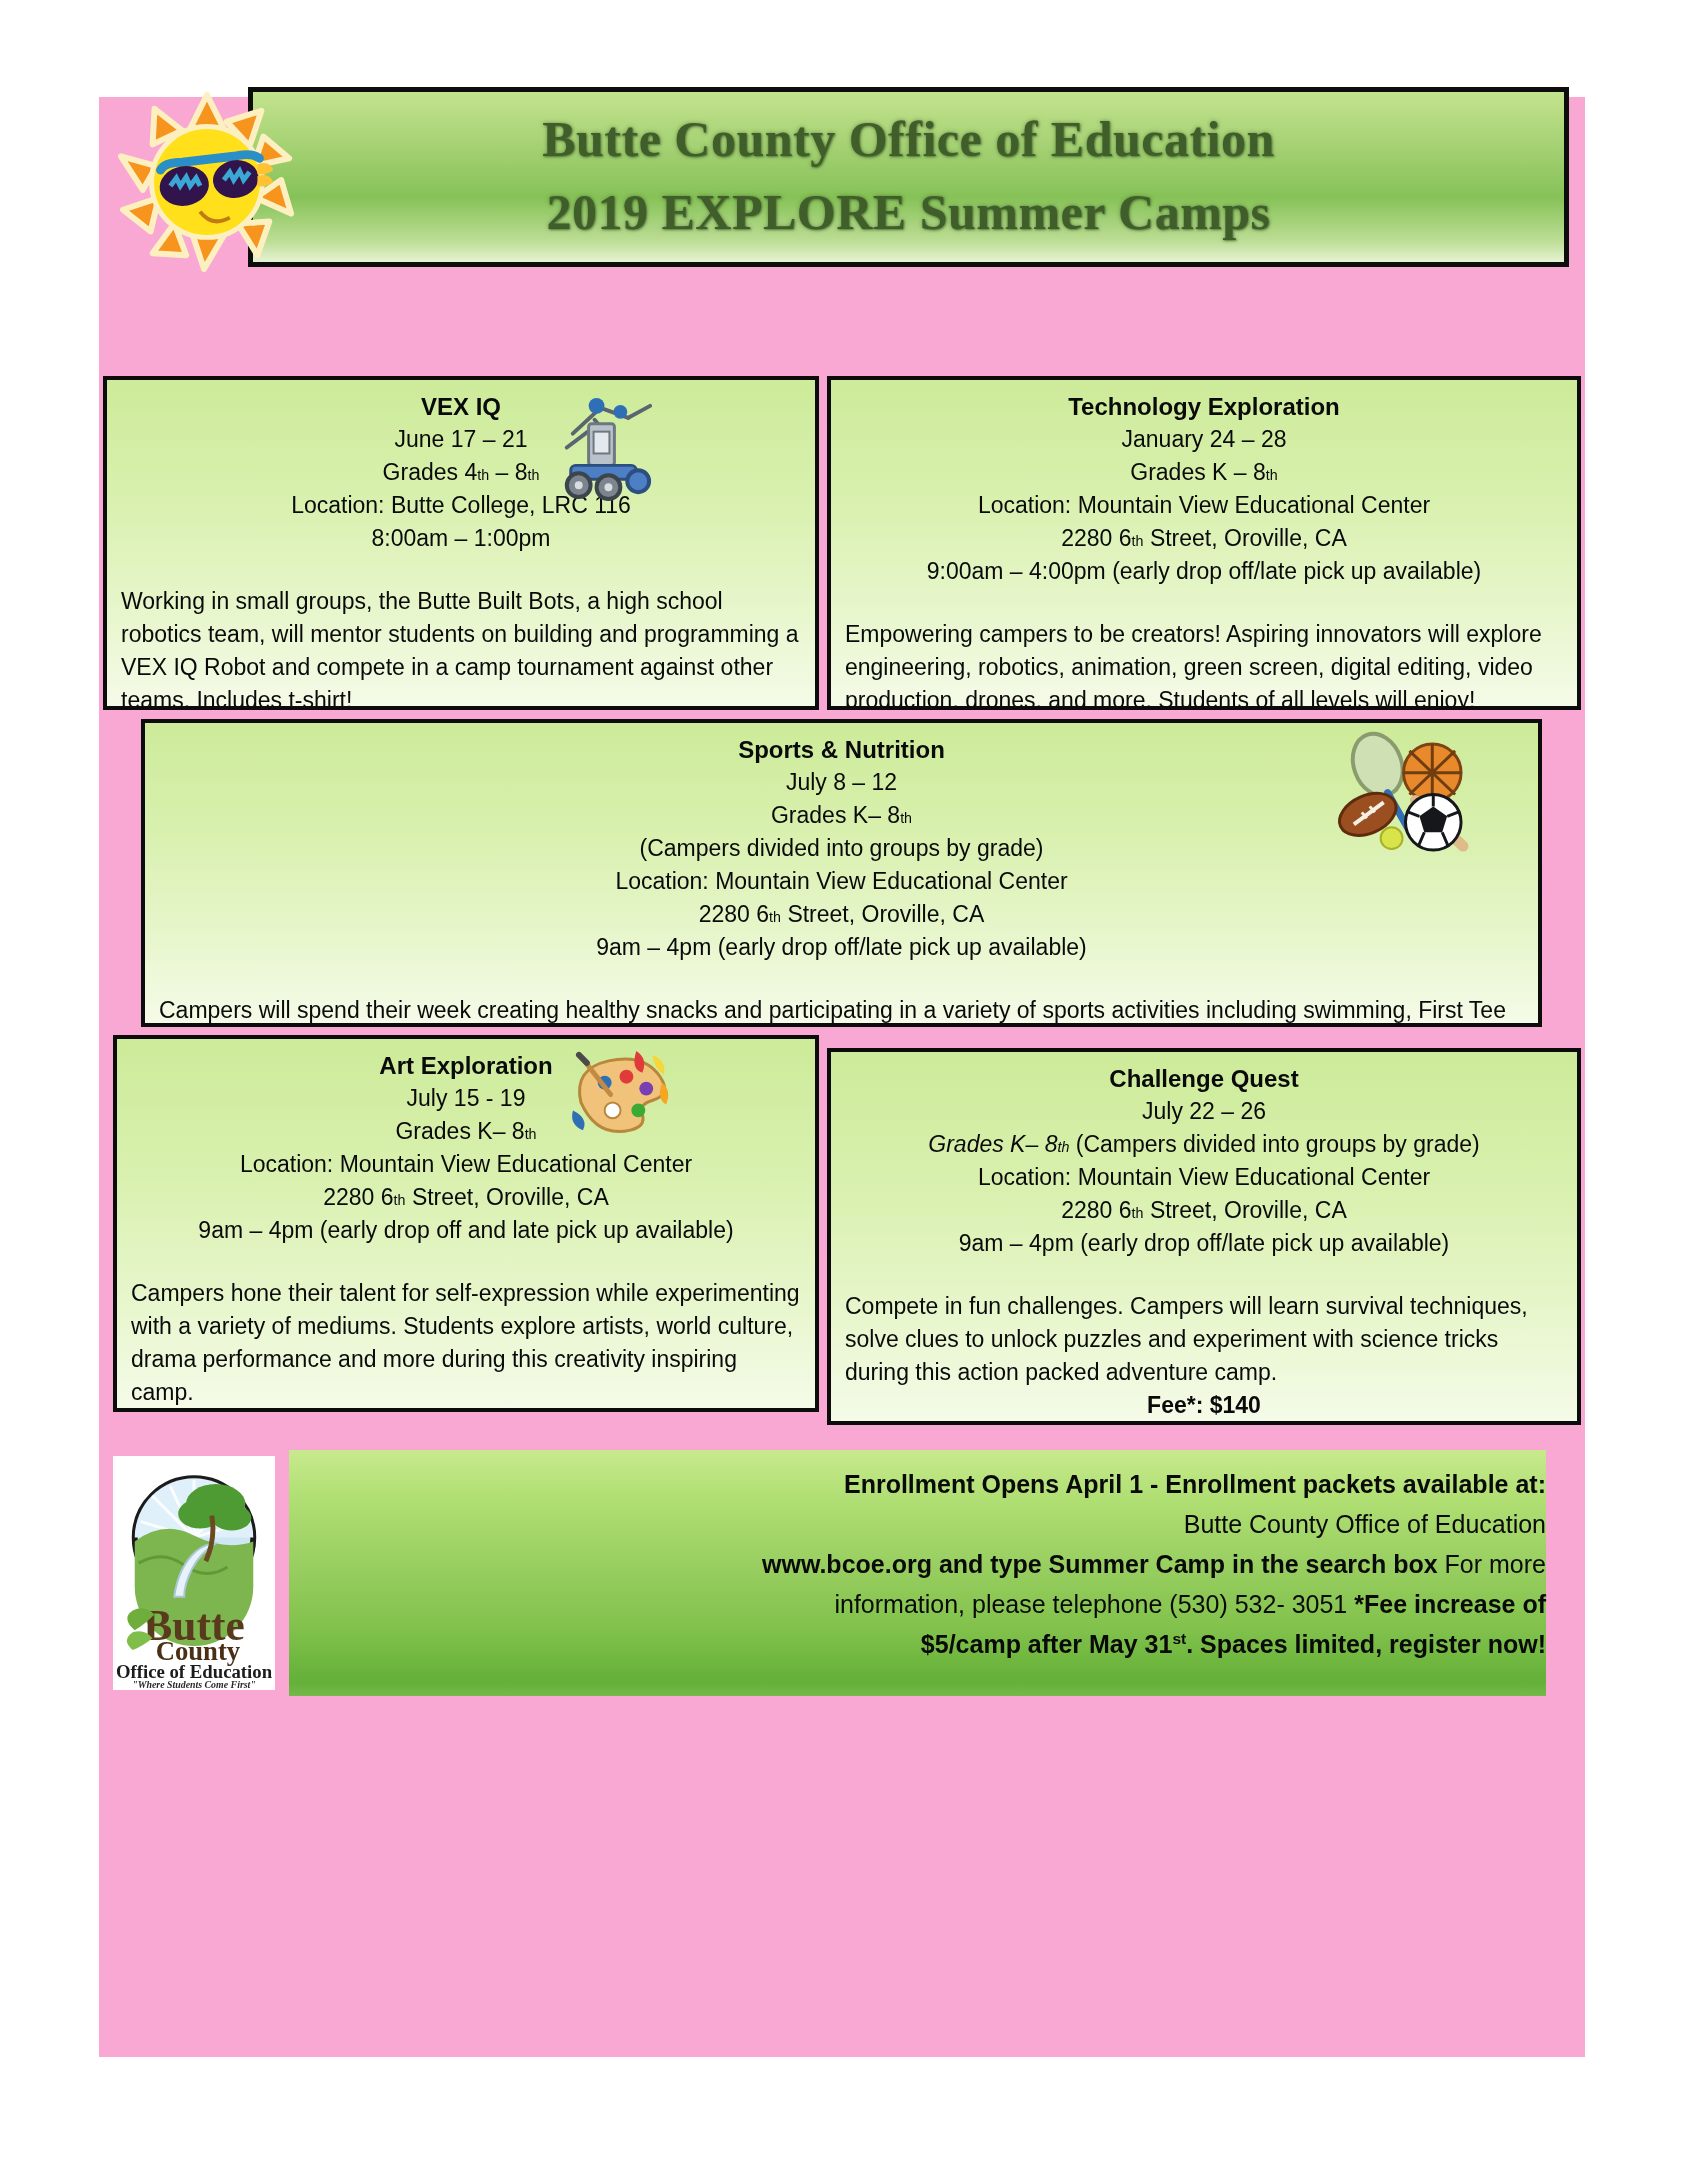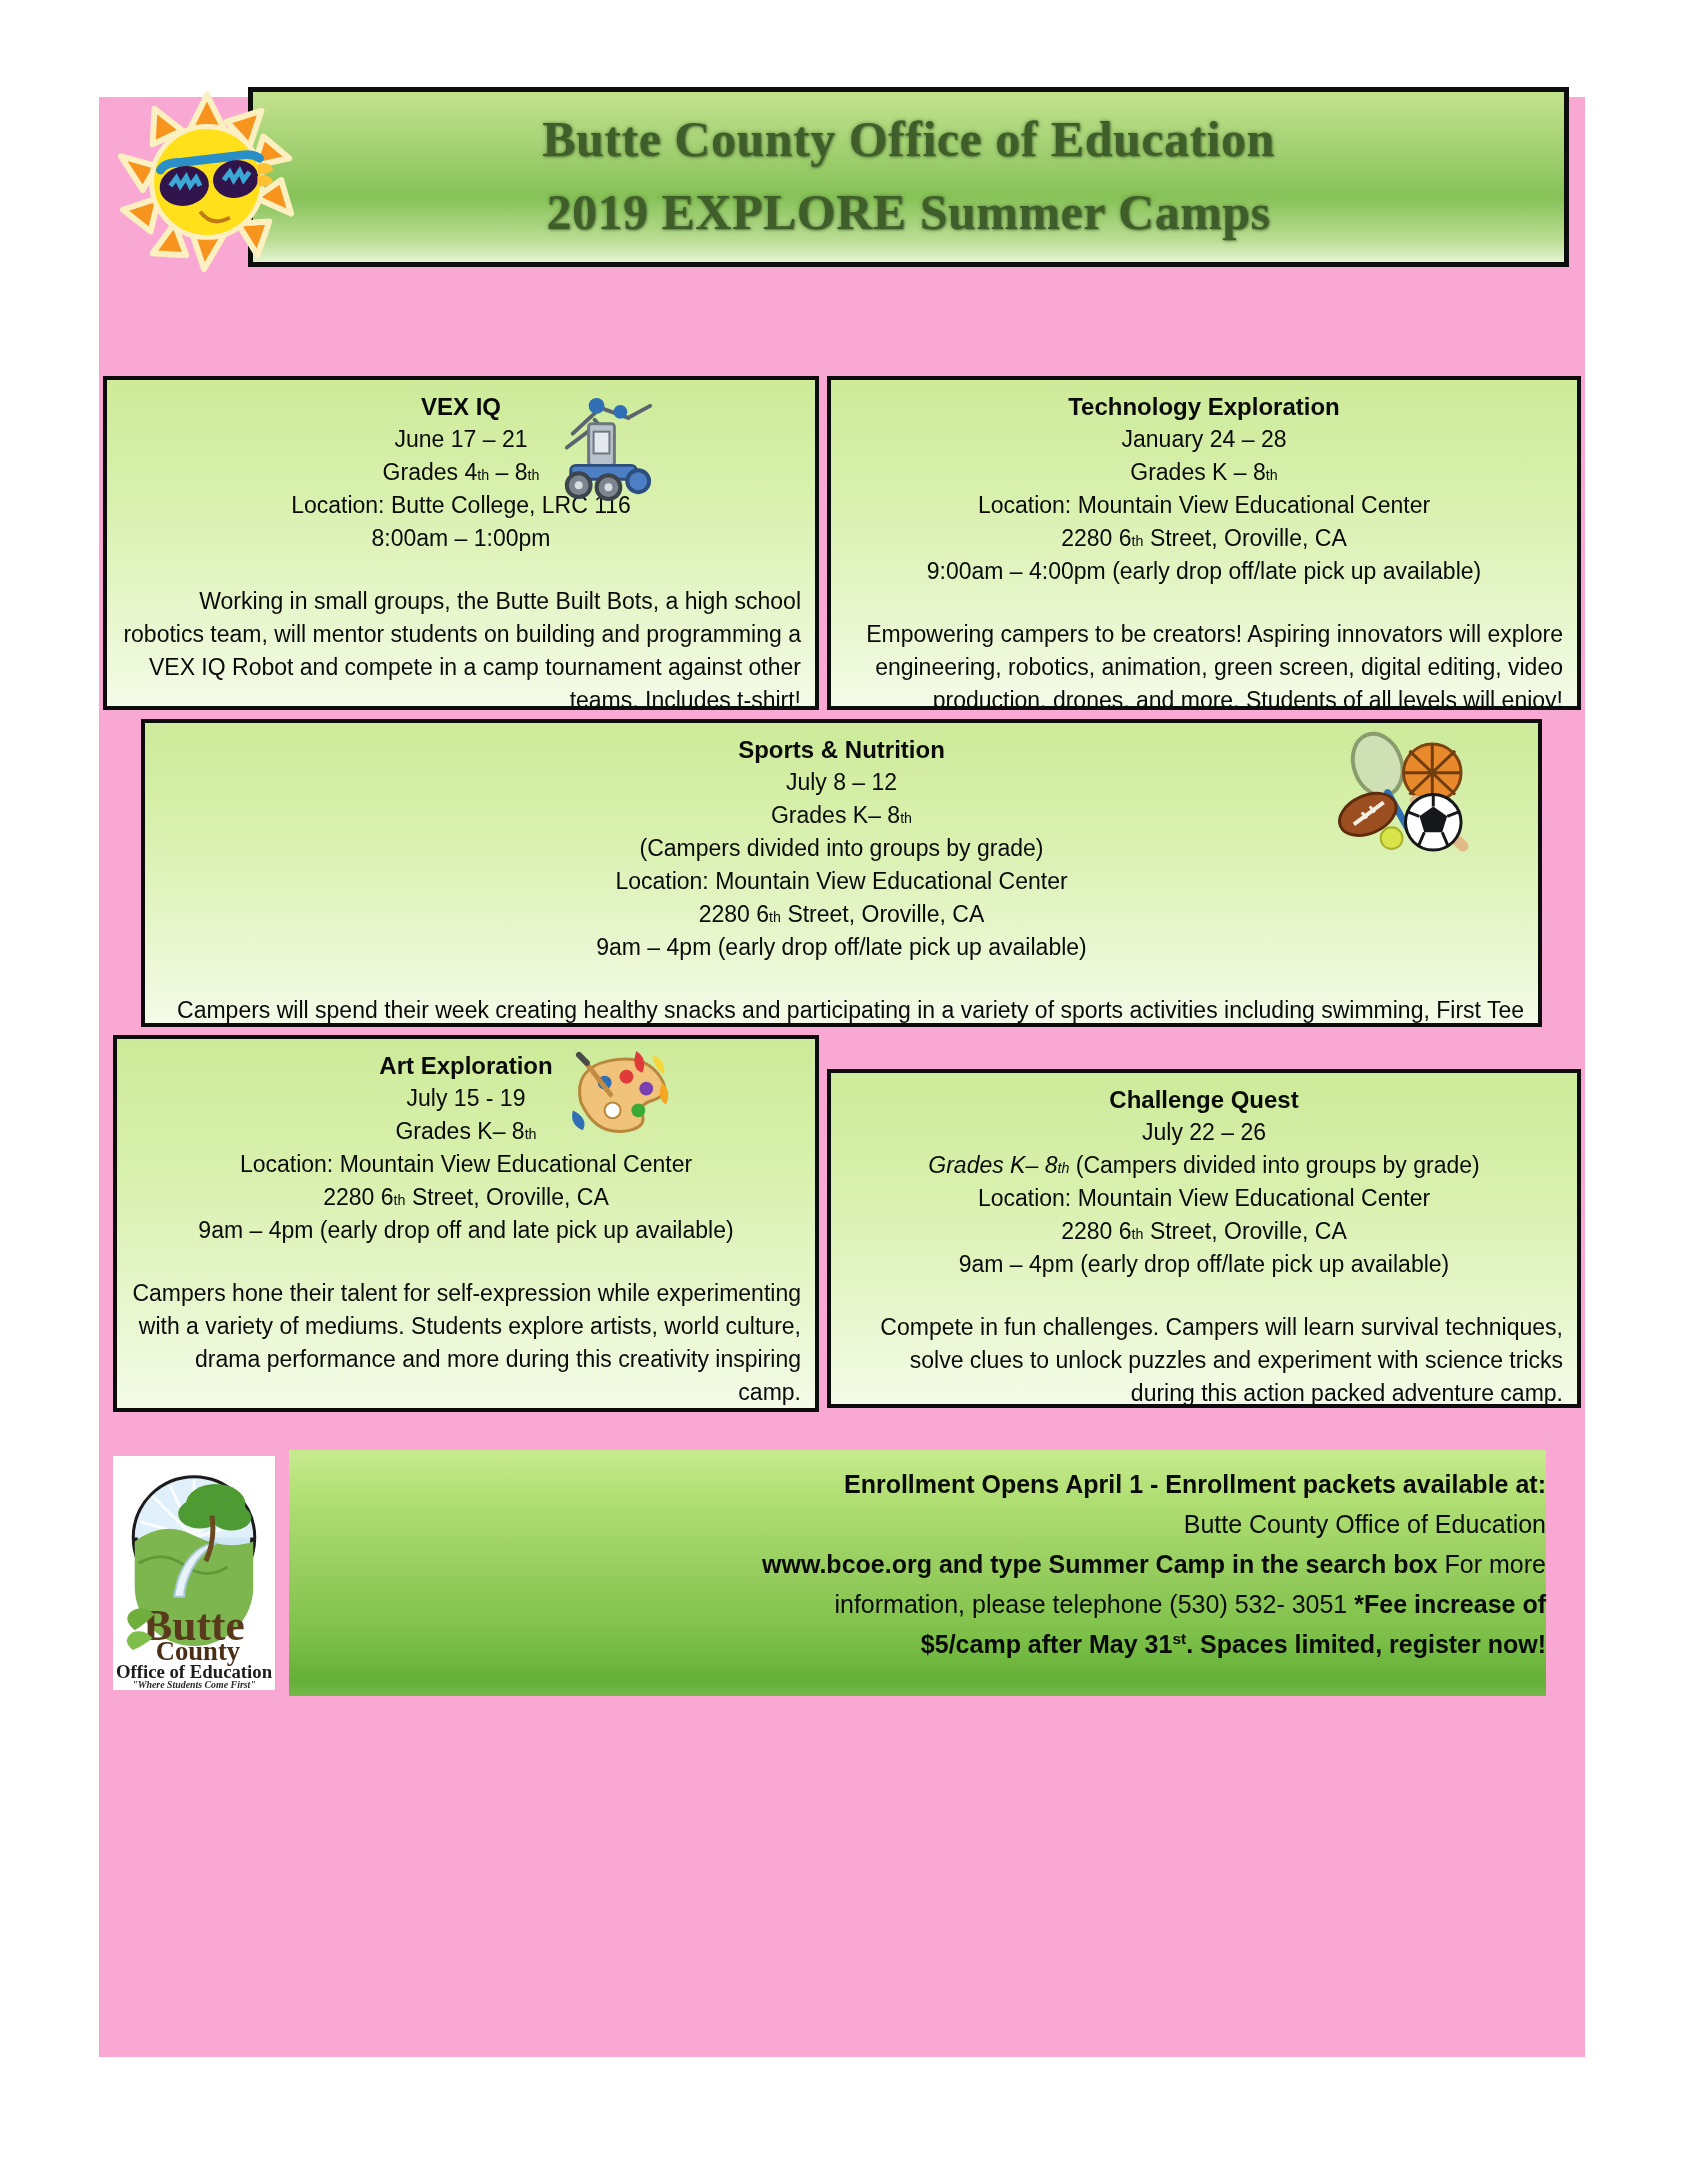--- a/index.html
+++ b/index.html
@@ -95,21 +95,21 @@
     color: #0a0a0a;
   }
   .card .ln {
     text-align: center;
     font-size: 23px;
     line-height: 33px;
     color: #0a0a0a;
   }
   .card .ln.grade { }
   .card .para {
-    text-align: right;
+    text-align: left;
     font-size: 23px;
     line-height: 33px;
     color: #0a0a0a;
     margin-top: 30px;
   }
   .card .fee {
     text-align: center;
     font-weight: bold;
     font-size: 23px;
     line-height: 33px;
@@ -119,21 +119,21 @@
     font-size: 0.62em;
     vertical-align: baseline;
     line-height: 0;
   }
 
   
   #card-vex       { left: 4px;   top: 279px;  width: 716px;  height: 334px; }
   #card-tech      { left: 728px; top: 279px;  width: 754px;  height: 334px; }
   #card-sports    { left: 42px;  top: 622px;  width: 1401px; height: 308px; }
   #card-art       { left: 14px;  top: 938px;  width: 706px;  height: 377px; }
-  #card-challenge { left: 728px; top: 972px;  width: 754px;  height: 339px; }
+  #card-challenge { left: 728px; top: 951px;  width: 754px;  height: 377px; }
 
   
   #robot-icon  { position: absolute; right: 153px; top: 10px;  width: 119px; height: 119px; }
   #sports-icon { position: absolute; right: 59px;  top: 8px;   width: 149px; height: 129px; }
   #art-icon    { position: absolute; right: 139px; top: 10px;  width: 109px; height: 99px; }
 
   
   #footer-band {
     position: absolute;
     left: 0px;

